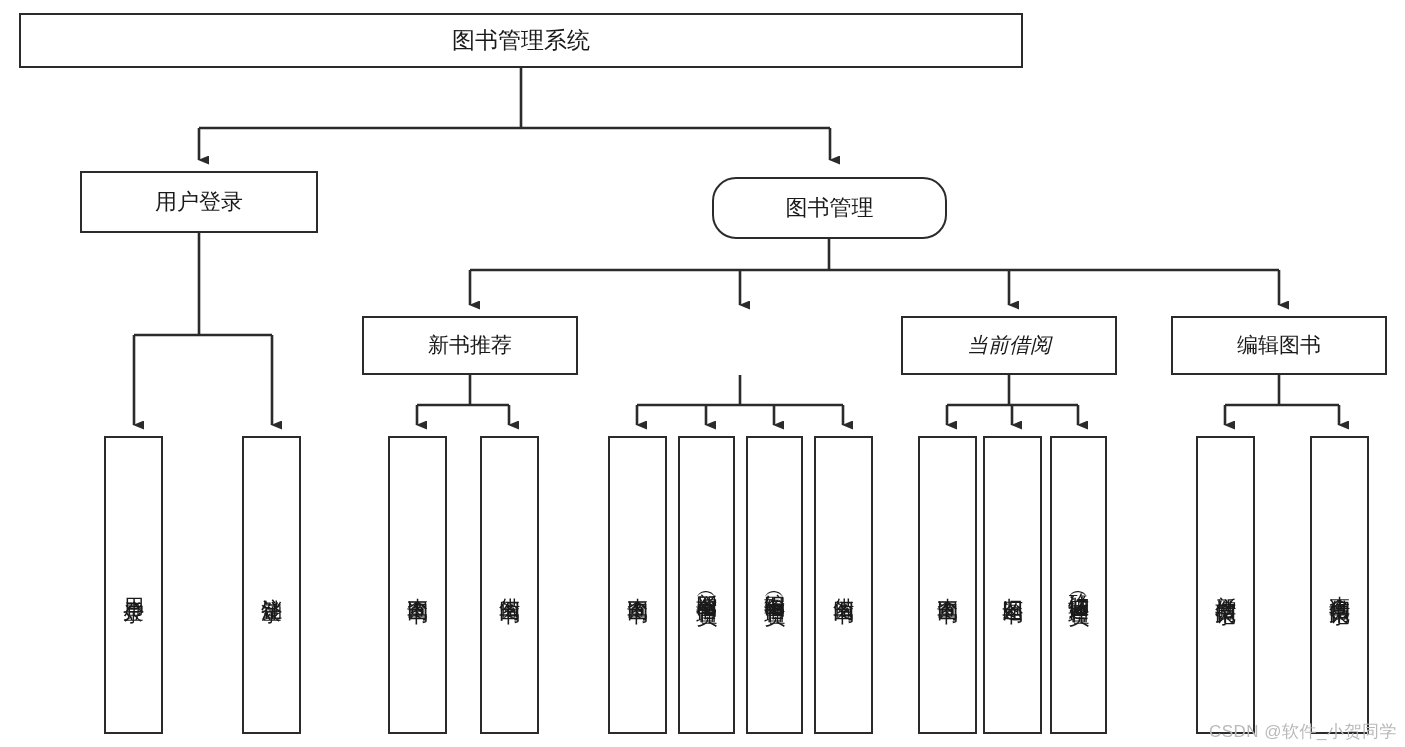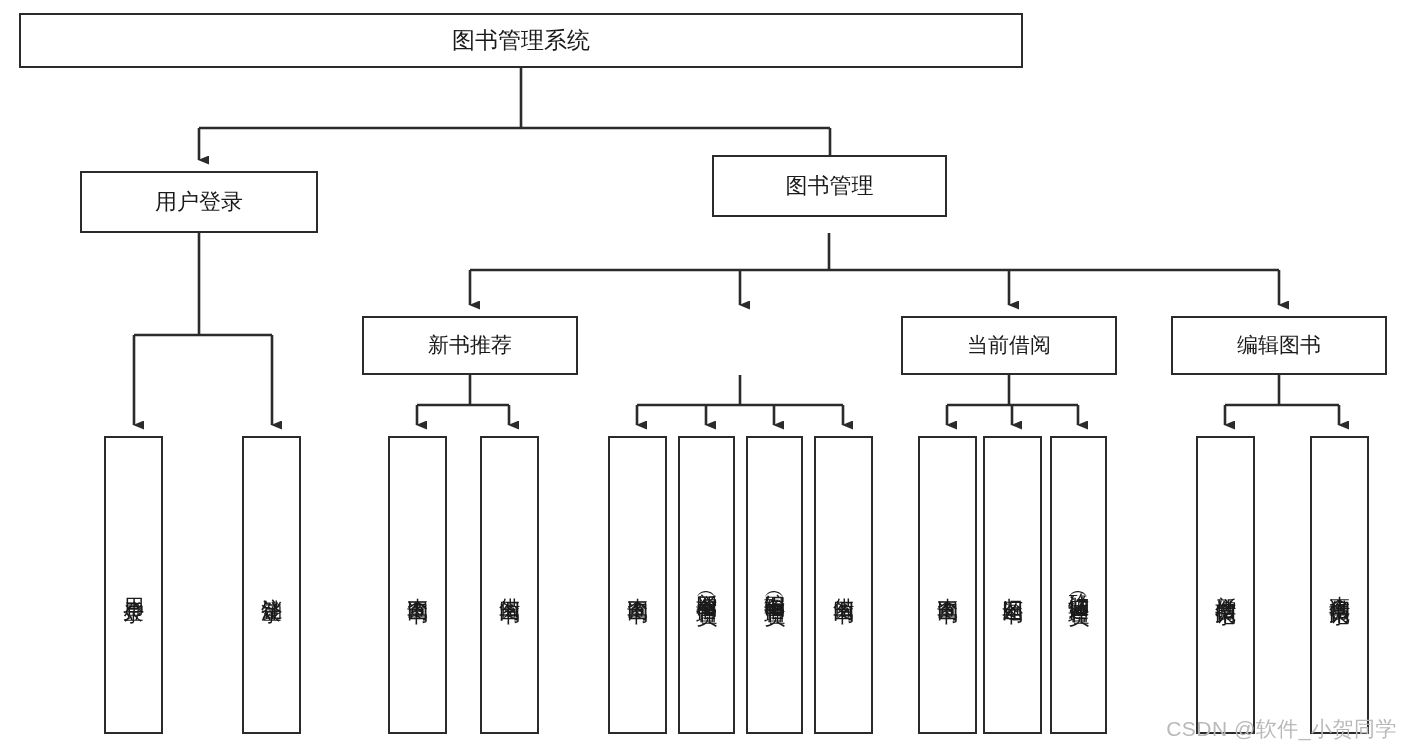--- a/index.html
+++ b/index.html
@@ -58,21 +58,21 @@
   }
   .node.leaf .vtext {
     writing-mode: vertical-rl;
     text-orientation: upright;
     white-space: nowrap;
   }
   .watermark {
     position: absolute;
     right: 8px;
     bottom: 4px;
-    font-size: 21px;
+    font-size: 17px;
     color: #b9b9b9;
     white-space: nowrap;
     letter-spacing: 0.5px;
   }
 </style>
 </head>
 <body>
 
 <div id="diagram">
 
@@ -126,28 +126,28 @@
     </g>
   </svg>
 
   <div class="node root" style="left: 19px; top: 13px; width: 1004px; height: 55px;">
     <span>图书管理系统</span>
   </div>
 
   <div class="node lvl1" style="left: 80px; top: 171px; width: 238px; height: 62px;">
     <span>用户登录</span>
   </div>
-  <div class="node lvl1" style="left: 712px; top: 155px; width: 235px; height: 62px;">
+  <div class="node lvl1" style="left: 712px; top: 177px; width: 235px; height: 62px; border-radius: 24px;">
     <span>图书管理</span>
   </div>
 
   <div class="node lvl2" style="left: 362px; top: 316px; width: 216px; height: 59px;">
     <span>新书推荐</span>
   </div>
-  <div class="node lvl2" style="left: 901px; top: 316px; width: 216px; height: 59px;">
+  <div class="node lvl2" style="left: 901px; top: 316px; width: 216px; height: 59px; font-style: italic;">
     <span>当前借阅</span>
   </div>
   <div class="node lvl2" style="left: 1171px; top: 316px; width: 216px; height: 59px;">
     <span>编辑图书</span>
   </div>
 
   <div class="node leaf" style="left: 104px; top: 436px; width: 59px; height: 298px;">
     <span class="vtext">用户登录</span>
   </div>
   <div class="node leaf" style="left: 242px; top: 436px; width: 59px; height: 298px;">

